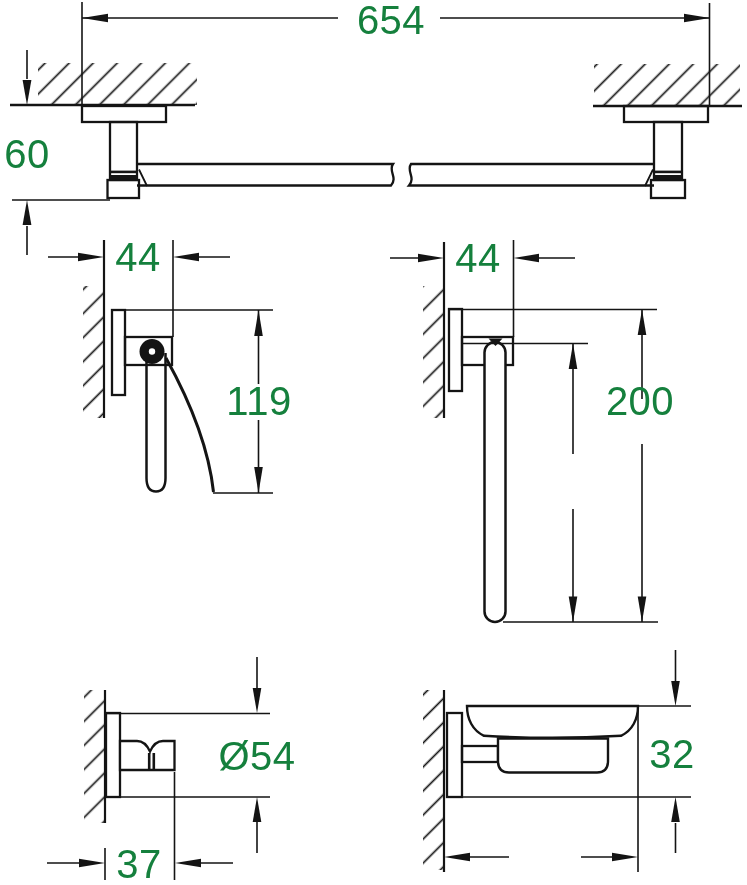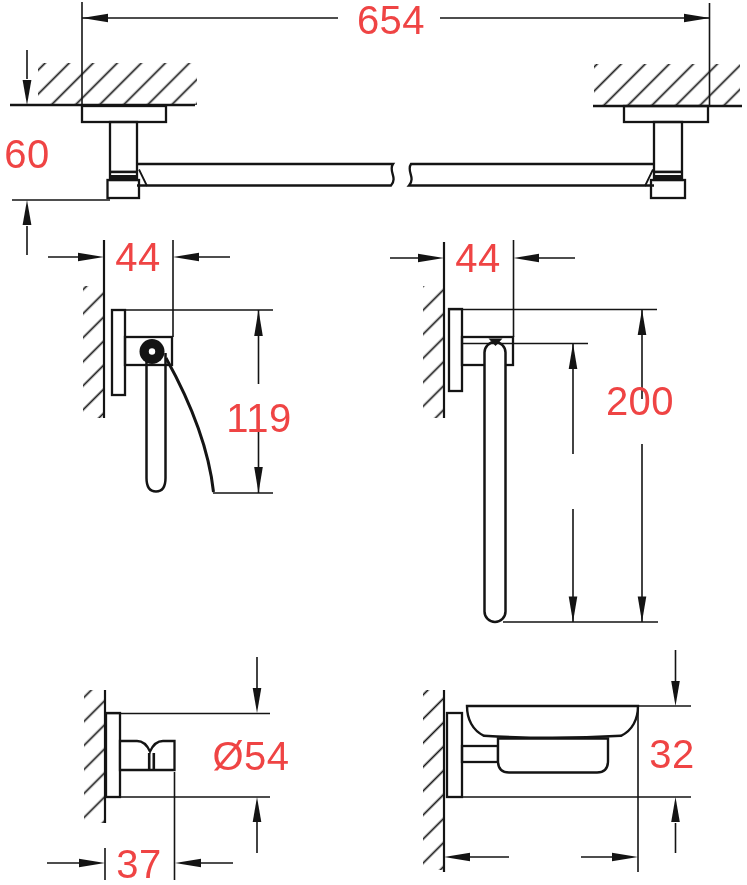--- a/index.html
+++ b/index.html
@@ -3,21 +3,21 @@
 <meta charset="utf-8">
 <style>
   html,body{margin:0;padding:0;background:#ffffff;}
   .canvas{
     position:relative;width:747px;height:885px;background:#ffffff;overflow:hidden;
     font-family:"Liberation Sans", sans-serif;
   }
   .canvas svg{position:absolute;left:0;top:0;}
   .dim-label{
     position:absolute;transform:translate(-50%,-50%);
-    font-size:40px;line-height:1;color:#ef4444;white-space:nowrap;
+    font-size:40px;line-height:1;color:#15803d;white-space:nowrap;
     letter-spacing:0.5px;
   }
 </style>
 </head>
 <body>
 
 <div class="canvas">
 
 <svg width="747" height="885" viewBox="0 0 747 885">
   <defs>
@@ -170,20 +170,20 @@
       <path d="M470,857 H509 M581,857 H612" stroke-width="1.6"></path>
       <polygon points="444,857 470,852.8 470,861.2" fill="#141414" stroke="none"></polygon>
       <polygon points="638,857 612,852.8 612,861.2" fill="#141414" stroke="none"></polygon>
     </g>
   </g>
 </svg>
 
   <div class="dim-label" style="left:391px;top:20px">654</div>
   <div class="dim-label" style="left:27px;top:154px">60</div>
   <div class="dim-label" style="left:138px;top:257px">44</div>
-  <div class="dim-label" style="left:259px;top:418px">119</div>
+  <div class="dim-label" style="left:259px;top:401px">119</div>
   <div class="dim-label" style="left:478px;top:258px">44</div>
   <div class="dim-label" style="left:640px;top:401px">200</div>
-  <div class="dim-label" style="left:251px;top:756px">Ø54</div>
+  <div class="dim-label" style="left:257px;top:756px">Ø54</div>
   <div class="dim-label" style="left:139px;top:864px">37</div>
   <div class="dim-label" style="left:672px;top:754px">32</div>
 
 </div>
 
 </body></html>

